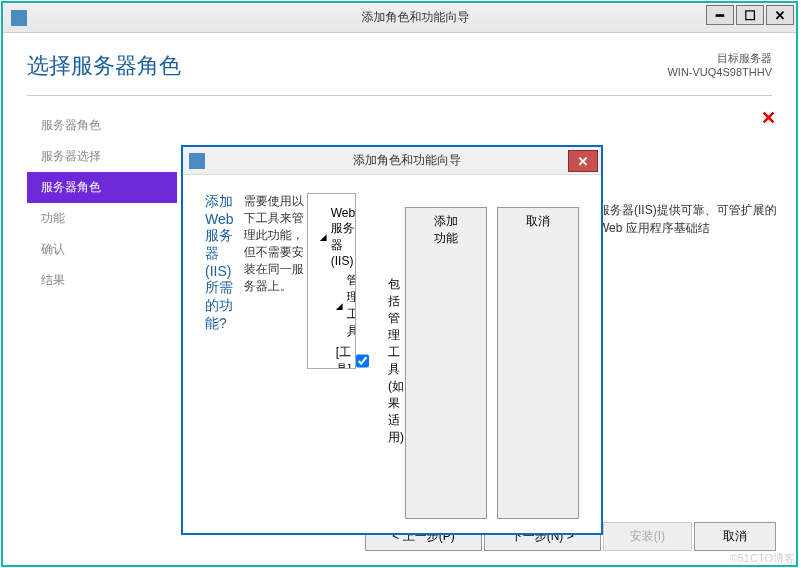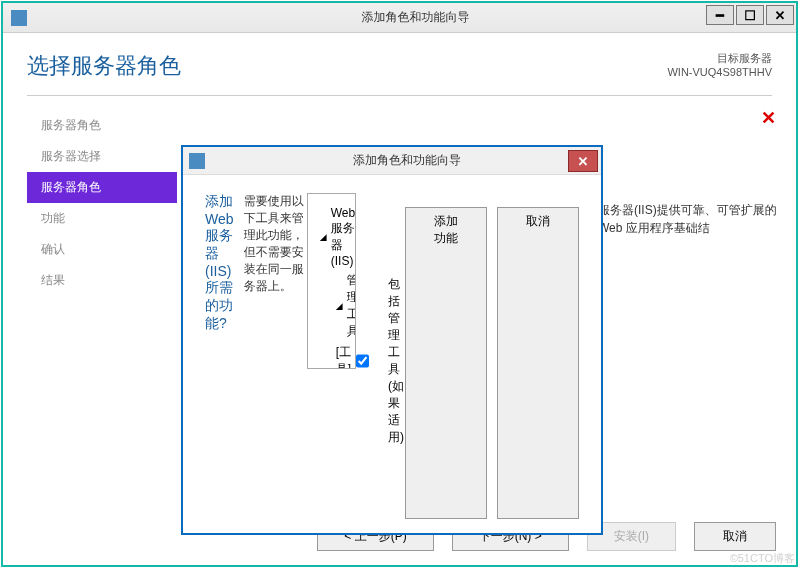--- a/index.html
+++ b/index.html
@@ -21,21 +21,21 @@
     .title-underline { height: 1px; background: #ccc; margin-bottom: 4px; }
     .red-x { position: absolute; right: 20px; top: 74px; color: #d00; font-size: 18px; font-weight: bold; cursor: pointer; }
     
     .body-area { display: flex; margin-top: 14px; }
     .nav-steps { width: 150px; font-size: 12px; }
     .nav-step { padding: 7px 14px; color: #888; cursor: pointer; }
     .nav-step.active { background: #6d28d9; color: #fff; }
     
     .desc-right { position: absolute; left: 595px; top: 168px; font-size: 12px; color: #333; line-height: 1.5; width: 185px; }
     
-    .bottom-buttons { position: absolute; bottom: 14px; right: 20px; display: flex; gap: 18px; }
+    .bottom-buttons { position: absolute; bottom: 14px; right: 20px; display: flex; gap: 2px; }
     .btn { padding: 5px 26px; font-size: 12px; border: 1px solid #999; background: #efefef; cursor: pointer; min-width: 82px; text-align: center; }
     .btn.disabled { color: #aaa; cursor: default; border-color: #ccc; }
     
     .modal { position: absolute; left: 178px; top: 112px; width: 422px; height: 390px; border: 2px solid #0b6cbf; background: #fff; display: flex; flex-direction: column; z-index: 10; }
     .modal-titlebar { height: 28px; background: #f0f0f0; border-bottom: 1px solid #ddd; display: flex; align-items: center; position: relative; }
     .modal-title { flex: 1; text-align: center; font-size: 12px; color: #333; }
     .modal-close { width: 30px; height: 22px; background: #c75050; color: #fff; font-weight: bold; display: flex; align-items: center; justify-content: center; position: absolute; right: 3px; top: 3px; cursor: pointer; font-size: 13px; border: 1px solid #8b2a2a; }
     .modal-body { padding: 18px 22px 14px; flex: 1; display: flex; flex-direction: row; }
     .modal-heading { font-size: 14px; color: #1a5f9e; margin-bottom: 14px; }
     .modal-desc { font-size: 12px; color: #333; margin-bottom: 12px; }

